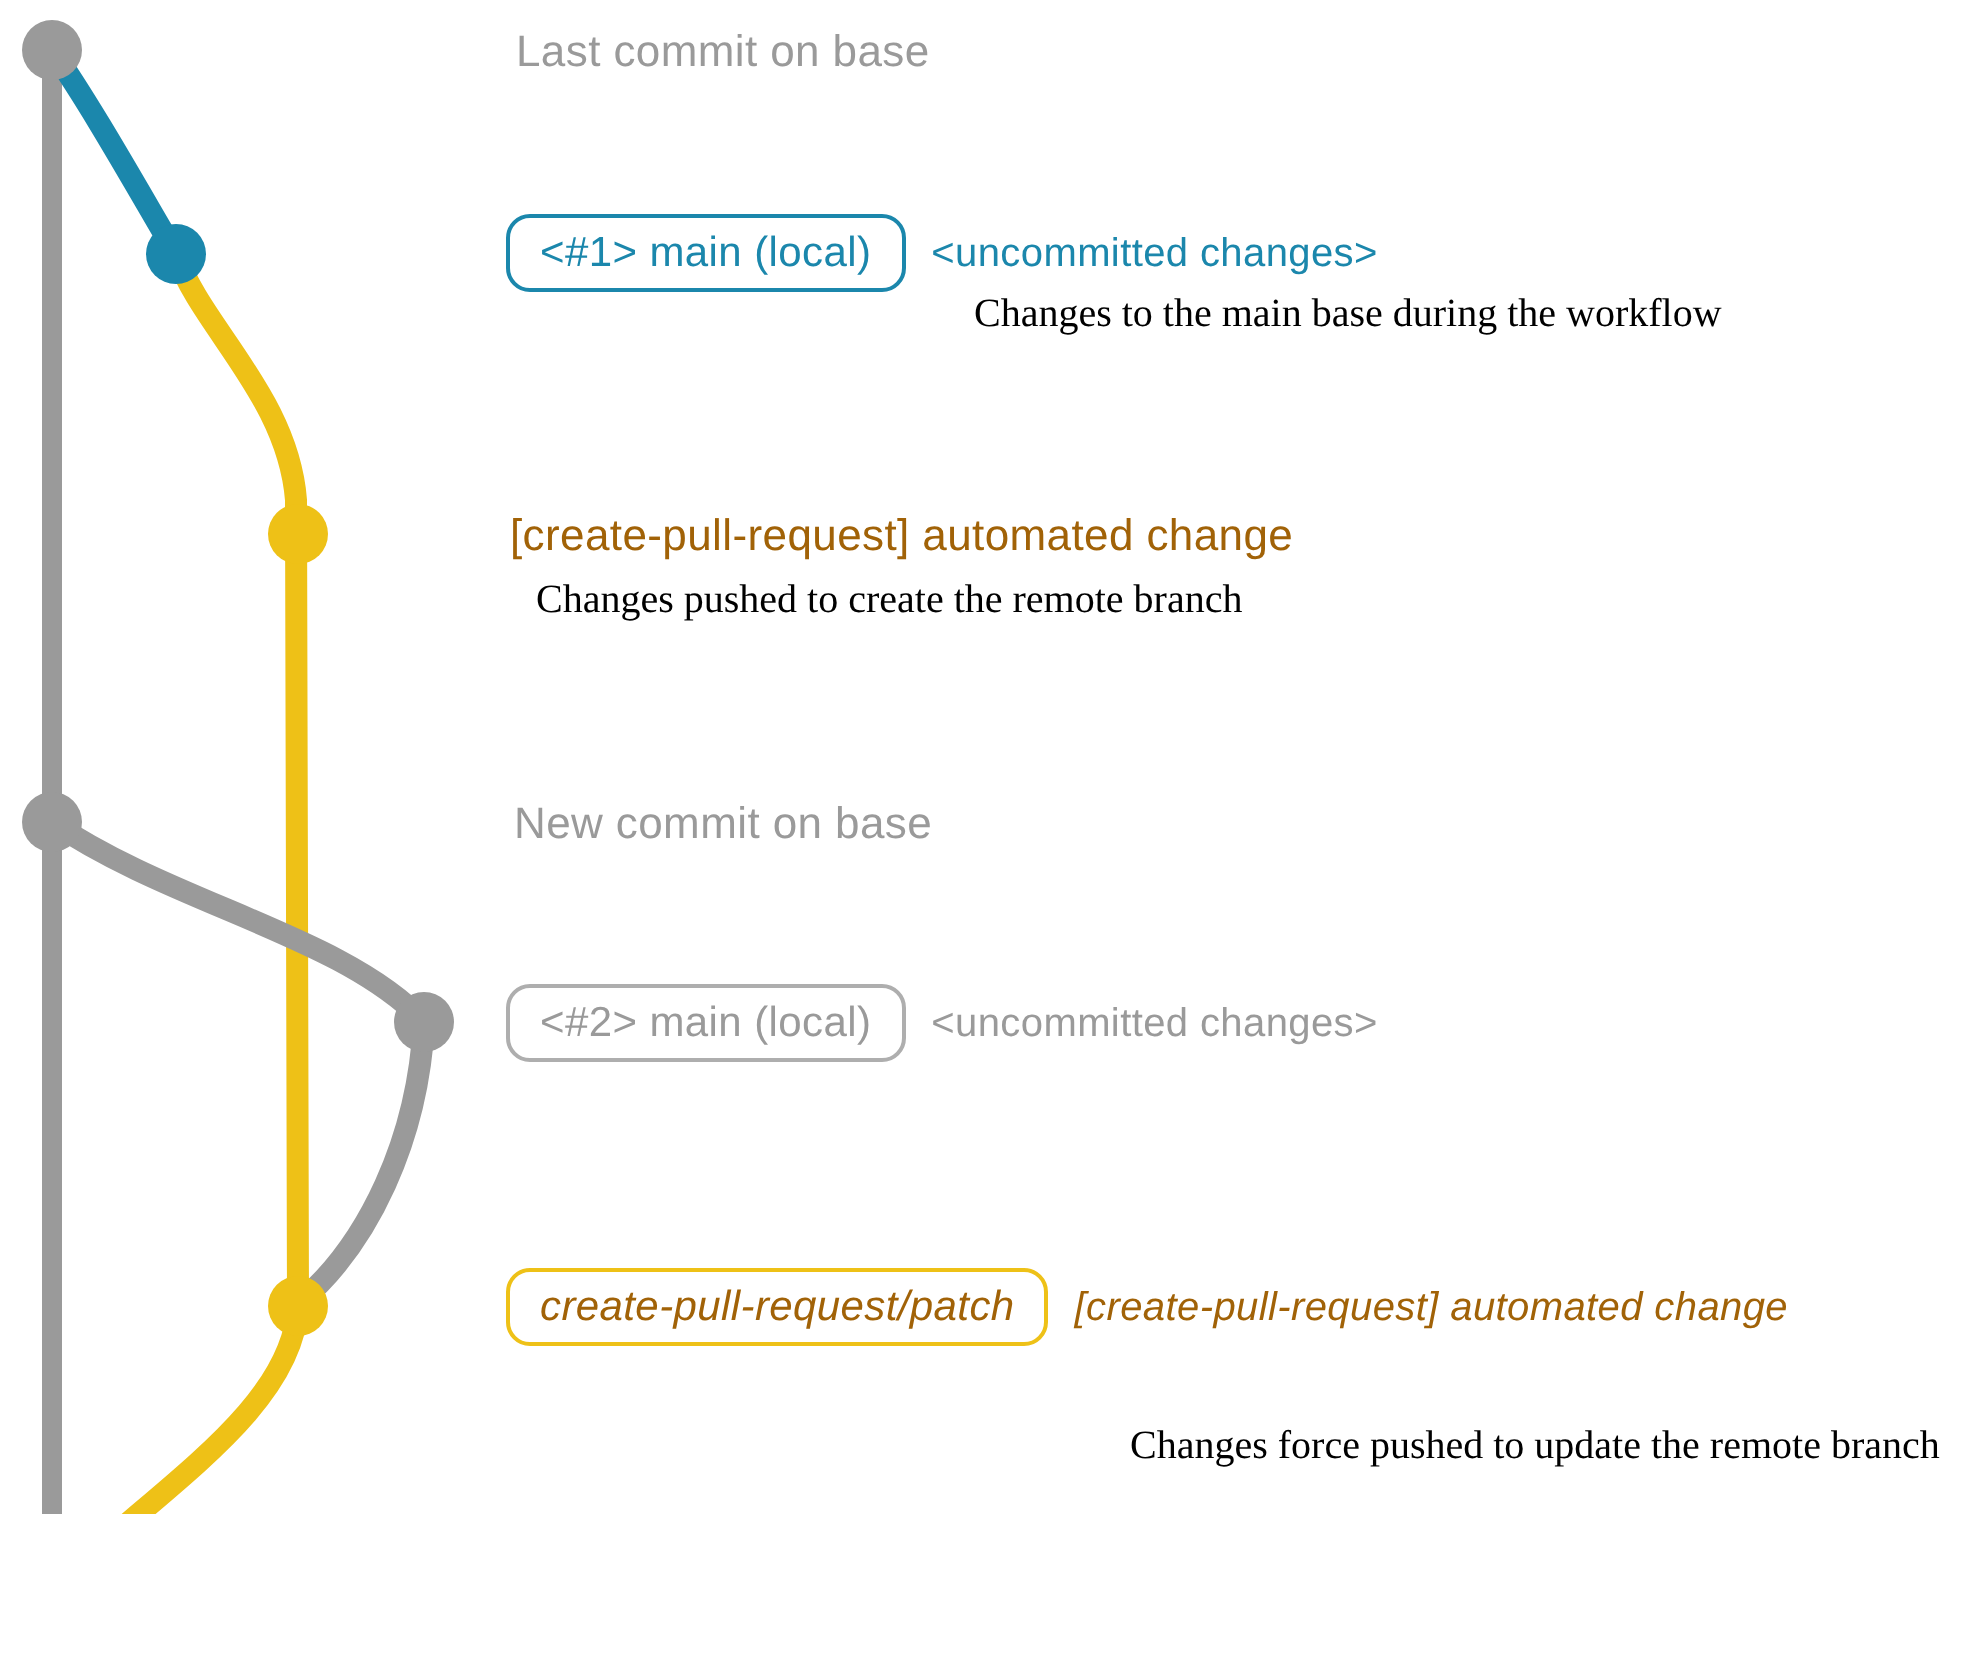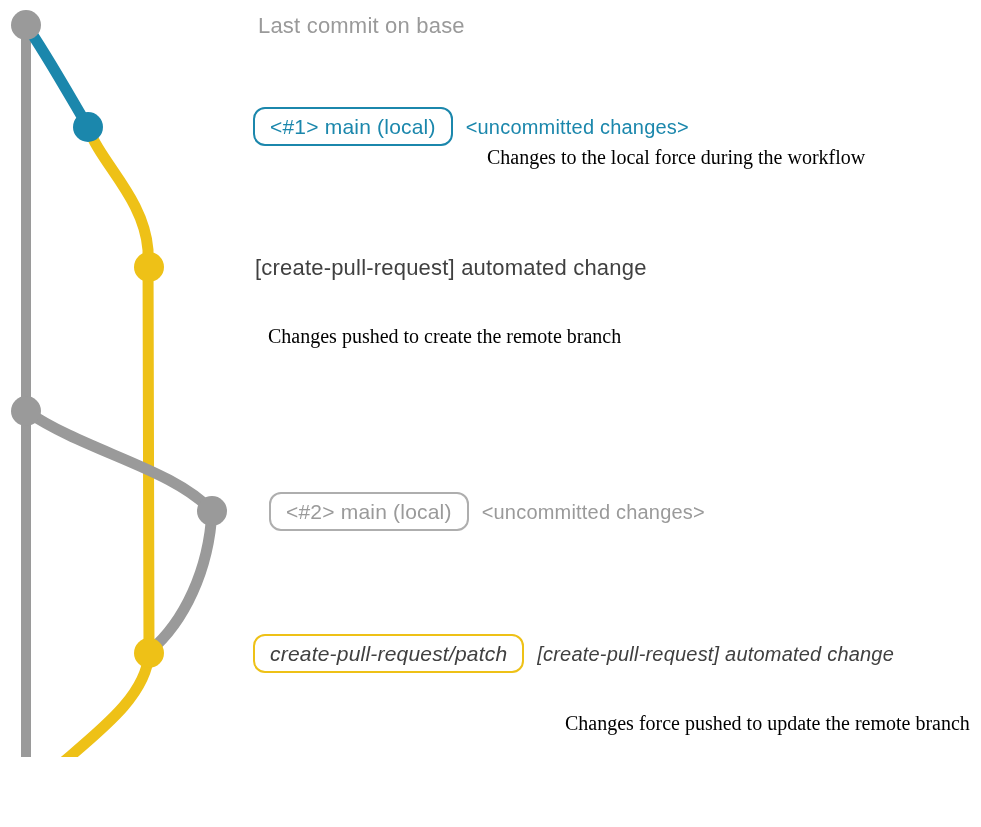--- a/index.html
+++ b/index.html
@@ -45,21 +45,21 @@
   .desc {
     position: absolute;
     font-family: "Liberation Serif", serif;
     font-size: 20px;
     line-height: 22px;
     color: #000000;
     white-space: nowrap;
   }
   .c-gray   { color: #9a9a9a; }
   .c-blue   { color: #1b87ac; }
-  .c-yellow { color: #404040; }
+  .c-yellow { color: #a16207; }
   .b-gray   { border-color: #aeaeae; }
   .b-blue   { border-color: #1b87ac; }
   .b-yellow { border-color: #eec117; }
 </style>
 </head>
 <body>
 
 <div class="canvas">
 
   <svg class="graph-svg" width="270" height="827" viewBox="0 0 270 827">
@@ -76,27 +76,28 @@
     <circle cx="149" cy="653" r="15" fill="#eec117"></circle>
     <circle cx="26" cy="797" r="15" fill="#9a9a9a"></circle>
   </svg>
 
   <div class="heading c-gray" style="left:258px; top:14px;">Last commit on base</div>
 
   <div class="row" style="left:253px; top:107px;justify-content:space-between;">
     <span class="badge b-blue c-blue">&lt;#1&gt; main (local)</span>
     <span class="heading-inline c-blue">&lt;uncommitted changes&gt;</span>
   </div>
-  <div class="desc" style="left:487px; top:146px;">Changes to the local force during the workflow</div>
+  <div class="desc" style="left:487px; top:146px;">Changes to the main base during the workflow</div>
 
   <div class="heading c-yellow" style="left:255px; top:256px;">[create-pull-request] automated change</div>
-  <div class="desc" style="left:268px; top:289px;margin-top:36px;">Changes pushed to create the remote branch</div>
+  <div class="desc" style="left:268px; top:289px;">Changes pushed to create the remote branch</div>
 
+  <div class="heading c-gray" style="left:257px; top:400px;">New commit on base</div>
 
-  <div class="row" style="left:269px; top:492px;">
+  <div class="row" style="left:253px; top:492px;">
     <span class="badge b-gray c-gray">&lt;#2&gt; main (local)</span>
     <span class="heading-inline c-gray">&lt;uncommitted changes&gt;</span>
   </div>
 
   <div class="row" style="left:253px; top:634px;font-style:italic;">
     <span class="badge b-yellow c-yellow">create-pull-request/patch</span>
     <span class="heading-inline c-yellow">[create-pull-request] automated change</span>
   </div>
   <div class="desc" style="left:565px; top:676px;margin-top:36px;">Changes force pushed to update the remote branch</div>
 

